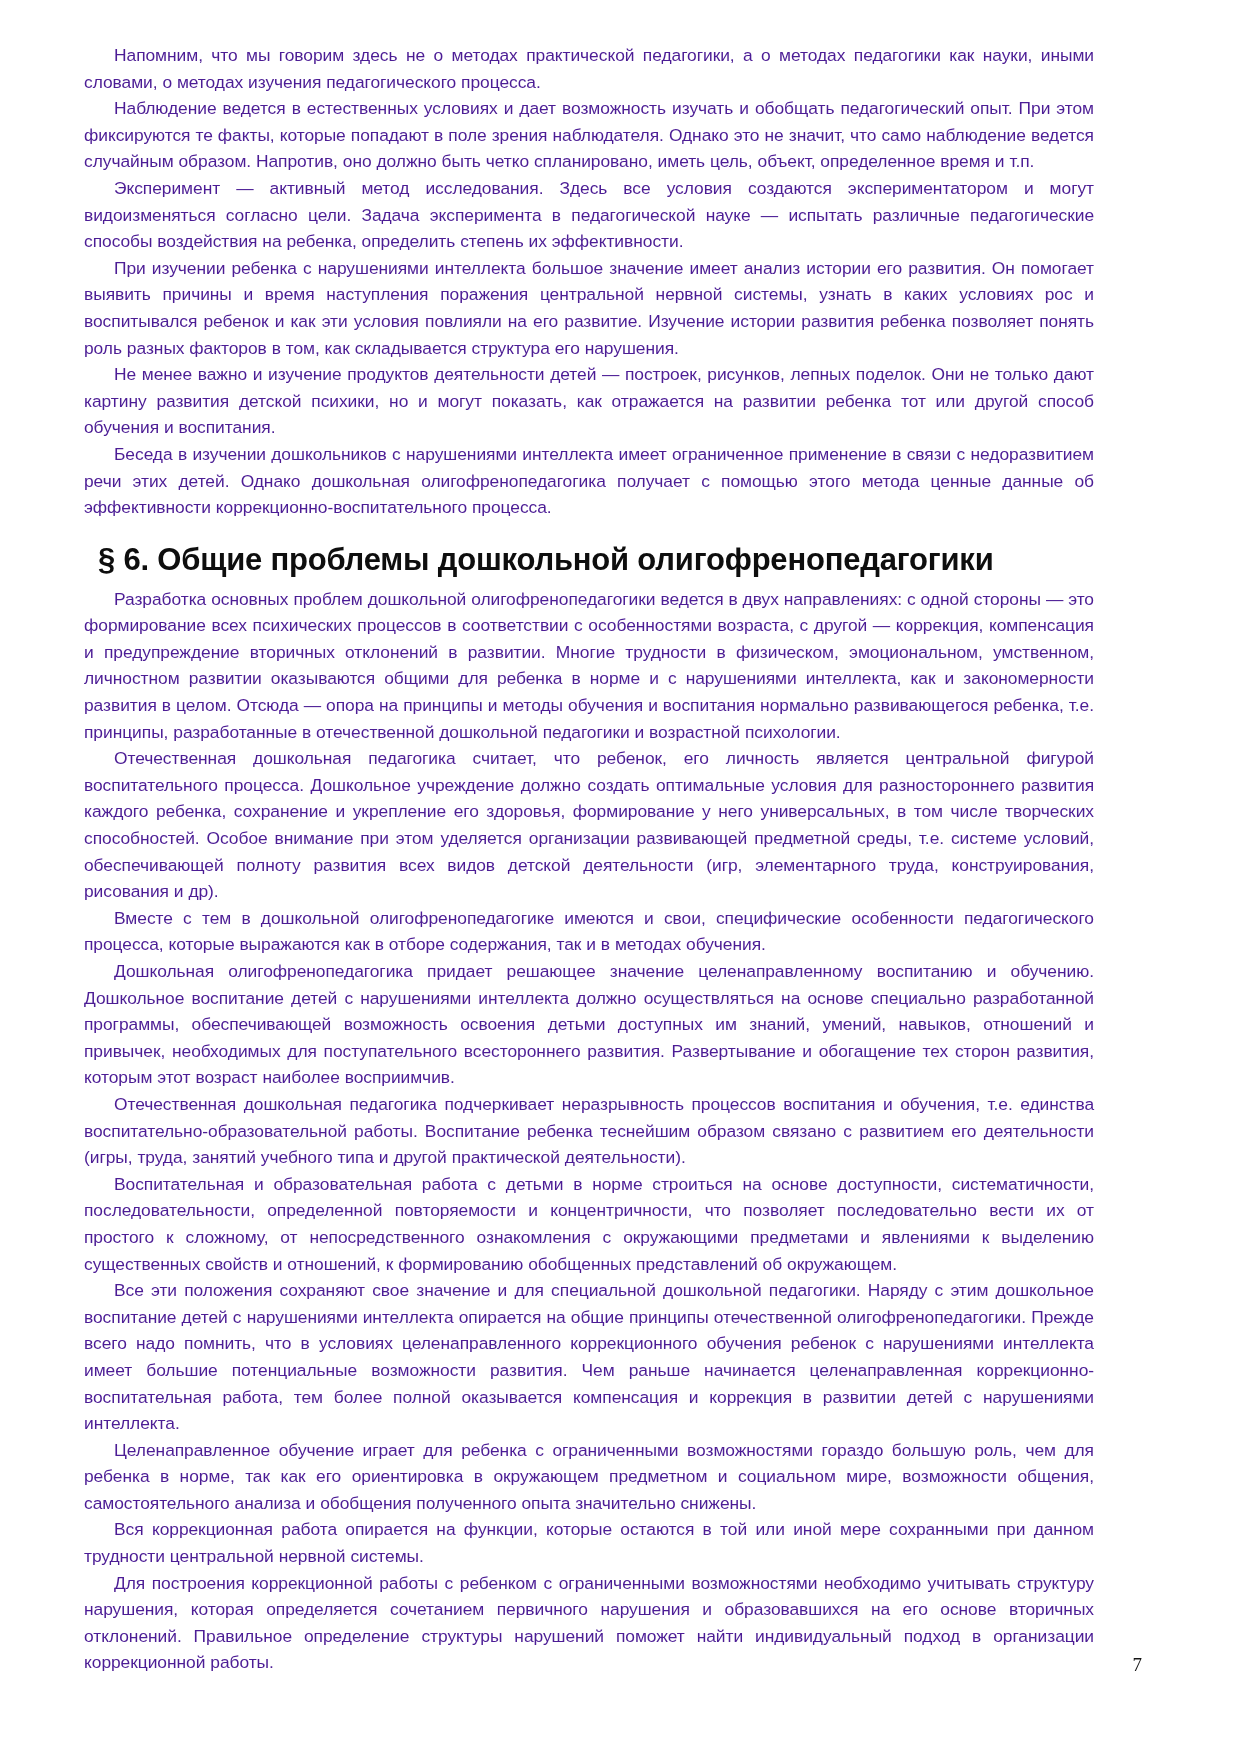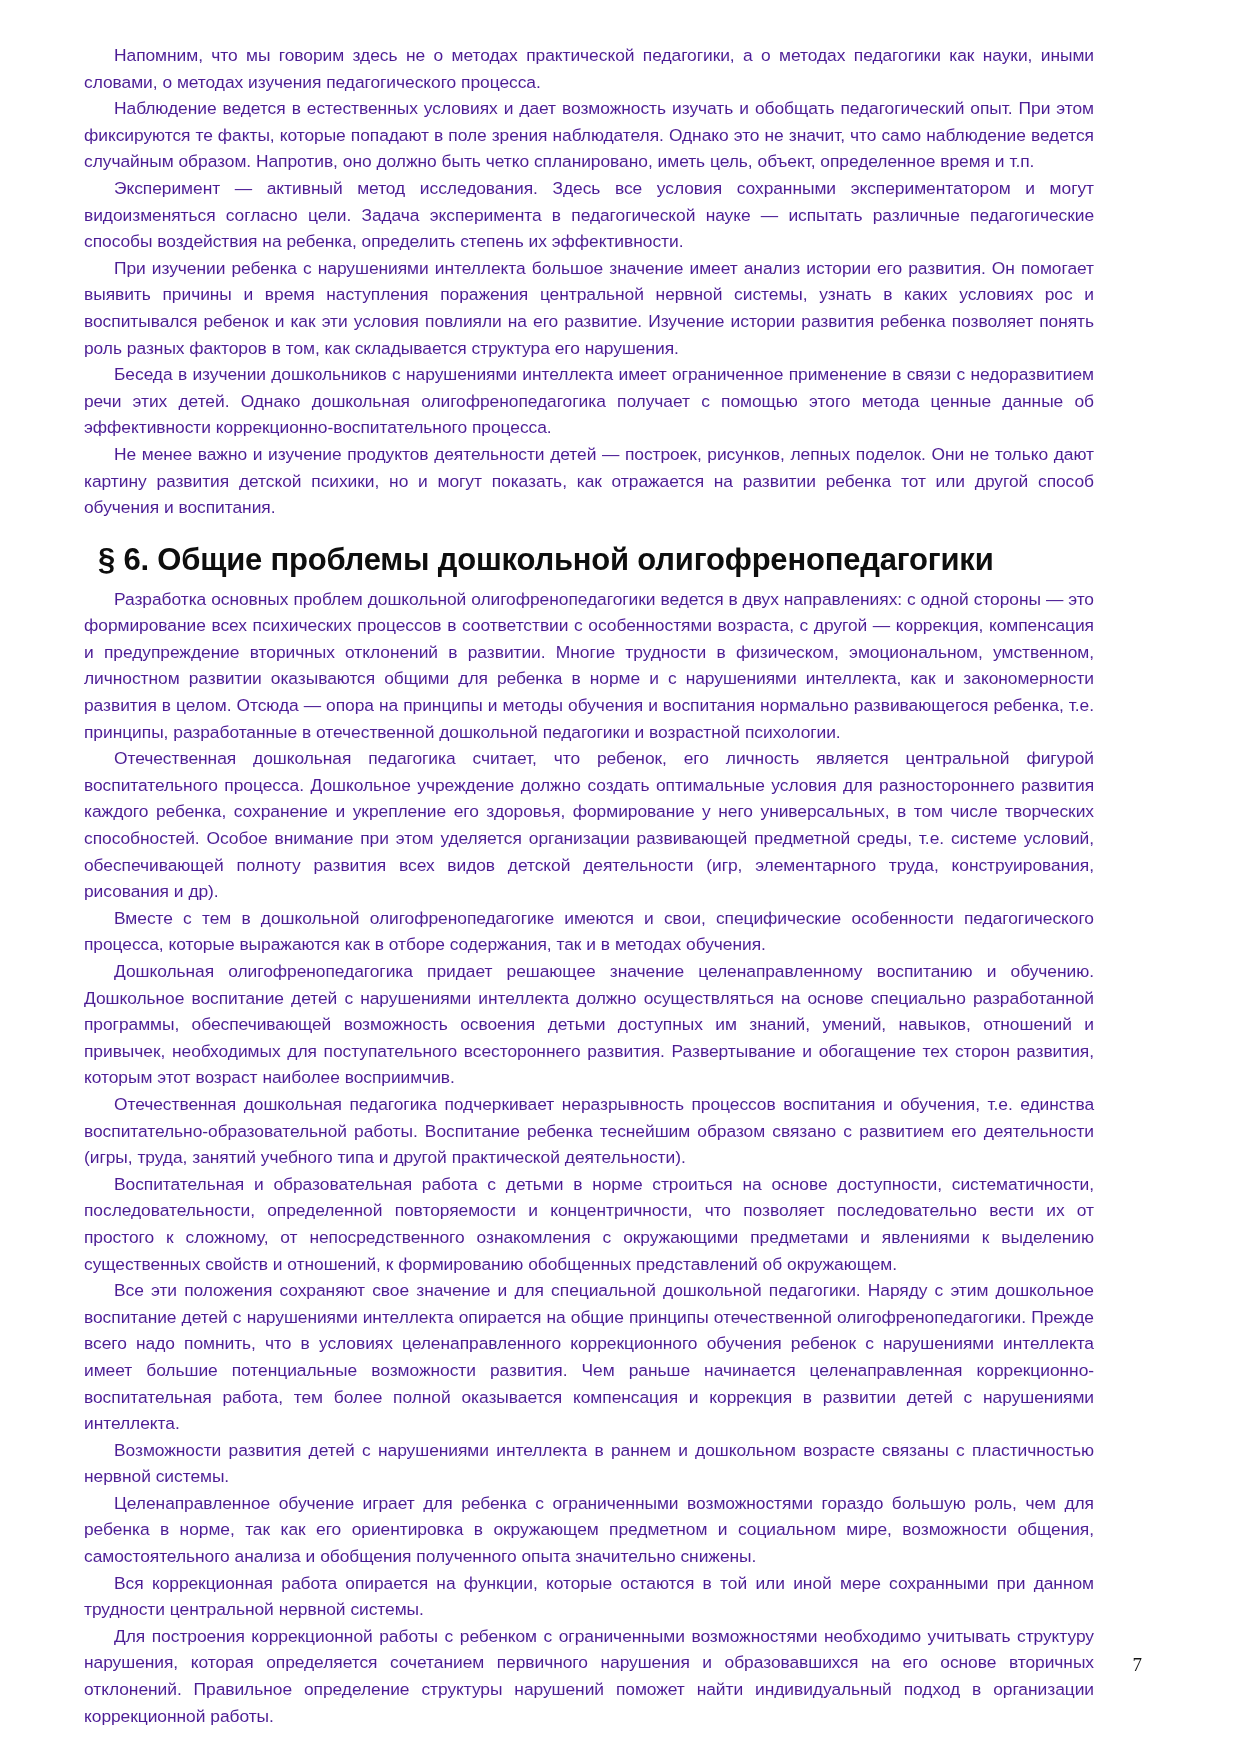--- a/index.html
+++ b/index.html
@@ -65,37 +65,36 @@
 </style>
 </head>
 <body>
 
 <div class="page">
   <div class="content">
 
     <div id="before-heading">
         <p class="para">Напомним, что мы говорим здесь не о методах практической педагогики, а о методах педагогики как науки, иными словами, о методах изучения педагогического процесса.</p>
         <p class="para">Наблюдение ведется в естественных условиях и дает возможность изучать и обобщать педагогический опыт. При этом фиксируются те факты, которые попадают в поле зрения наблюдателя. Однако это не значит, что само наблюдение ведется случайным образом. Напротив, оно должно быть четко спланировано, иметь цель, объект, определенное время и т.п.</p>
-        <p class="para">Эксперимент — активный метод исследования. Здесь все условия сохранными экспериментатором и могут видоизменяться согласно цели. Задача эксперимента в педагогической науке — испытать различные педагогические способы воздействия на ребенка, определить степень их эффективности.</p>
+        <p class="para">Эксперимент — активный метод исследования. Здесь все условия создаются экспериментатором и могут видоизменяться согласно цели. Задача эксперимента в педагогической науке — испытать различные педагогические способы воздействия на ребенка, определить степень их эффективности.</p>
         <p class="para">При изучении ребенка с нарушениями интеллекта большое значение имеет анализ истории его развития. Он помогает выявить причины и время наступления поражения центральной нервной системы, узнать в каких условиях рос и воспитывался ребенок и как эти условия повлияли на его развитие. Изучение истории развития ребенка позволяет понять роль разных факторов в том, как складывается структура его нарушения.</p>
+        <p class="para">Не менее важно и изучение продуктов деятельности детей — построек, рисунков, лепных поделок. Они не только дают картину развития детской психики, но и могут показать, как отражается на развитии ребенка тот или другой способ обучения и воспитания.</p>
         <p class="para">Беседа в изучении дошкольников с нарушениями интеллекта имеет ограниченное применение в связи с недоразвитием речи этих детей. Однако дошкольная олигофренопедагогика получает с помощью этого метода ценные данные об эффективности коррекционно-воспитательного процесса.</p>
-        <p class="para">Не менее важно и изучение продуктов деятельности детей — построек, рисунков, лепных поделок. Они не только дают картину развития детской психики, но и могут показать, как отражается на развитии ребенка тот или другой способ обучения и воспитания.</p>
       </div>
 
     <h2 class="section-heading">§ 6. Общие проблемы дошкольной олигофренопедагогики</h2>
 
     <div id="after-heading">
         <p class="para">Разработка основных проблем дошкольной олигофренопедагогики ведется в двух направлениях: с одной стороны — это формирование всех психических процессов в соответствии с особенностями возраста, с другой — коррекция, компенсация и предупреждение вторичных отклонений в развитии. Многие трудности в физическом, эмоциональном, умственном, личностном развитии оказываются общими для ребенка в норме и с нарушениями интеллекта, как и закономерности развития в целом. Отсюда — опора на принципы и методы обучения и воспитания нормально развивающегося ребенка, т.е. принципы, разработанные в отечественной дошкольной педагогики и возрастной психологии.</p>
         <p class="para">Отечественная дошкольная педагогика считает, что ребенок, его личность является центральной фигурой воспитательного процесса. Дошкольное учреждение должно создать оптимальные условия для разностороннего развития каждого ребенка, сохранение и укрепление его здоровья, формирование у него универсальных, в том числе творческих способностей. Особое внимание при этом уделяется организации развивающей предметной среды, т.е. системе условий, обеспечивающей полноту развития всех видов детской деятельности (игр, элементарного труда, конструирования, рисования и др).</p>
         <p class="para">Вместе с тем в дошкольной олигофренопедагогике имеются и свои, специфические особенности педагогического процесса, которые выражаются как в отборе содержания, так и в методах обучения.</p>
         <p class="para">Дошкольная олигофренопедагогика придает решающее значение целенаправленному воспитанию и обучению. Дошкольное воспитание детей с нарушениями интеллекта должно осуществляться на основе специально разработанной программы, обеспечивающей возможность освоения детьми доступных им знаний, умений, навыков, отношений и привычек, необходимых для поступательного всестороннего развития. Развертывание и обогащение тех сторон развития, которым этот возраст наиболее восприимчив.</p>
         <p class="para">Отечественная дошкольная педагогика подчеркивает неразрывность процессов воспитания и обучения, т.е. единства воспитательно-образовательной работы. Воспитание ребенка теснейшим образом связано с развитием его деятельности (игры, труда, занятий учебного типа и другой практической деятельности).</p>
         <p class="para">Воспитательная и образовательная работа с детьми в норме строиться на основе доступности, систематичности, последовательности, определенной повторяемости и концентричности, что позволяет последовательно вести их от простого к сложному, от непосредственного ознакомления с окружающими предметами и явлениями к выделению существенных свойств и отношений, к формированию обобщенных представлений об окружающем.</p>
         <p class="para">Все эти положения сохраняют свое значение и для специальной дошкольной педагогики. Наряду с этим дошкольное воспитание детей с нарушениями интеллекта опирается на общие принципы отечественной олигофренопедагогики. Прежде всего надо помнить, что в условиях целенаправленного коррекционного обучения ребенок с нарушениями интеллекта имеет большие потенциальные возможности развития. Чем раньше начинается целенаправленная коррекционно-воспитательная работа, тем более полной оказывается компенсация и коррекция в развитии детей с нарушениями интеллекта.</p>
-        <p class="para">Возможности развития детей с нарушениями интеллекта в раннем и дошкольном возрасте связаны с пластичностью нервной системы.</p>
         <p class="para">Целенаправленное обучение играет для ребенка с ограниченными возможностями гораздо большую роль, чем для ребенка в норме, так как его ориентировка в окружающем предметном и социальном мире, возможности общения, самостоятельного анализа и обобщения полученного опыта значительно снижены.</p>
         <p class="para">Вся коррекционная работа опирается на функции, которые остаются в той или иной мере сохранными при данном трудности центральной нервной системы.</p>
         <p class="para">Для построения коррекционной работы с ребенком с ограниченными возможностями необходимо учитывать структуру нарушения, которая определяется сочетанием первичного нарушения и образовавшихся на его основе вторичных отклонений. Правильное определение структуры нарушений поможет найти индивидуальный подход в организации коррекционной работы.</p>
       </div>
 
   </div>
 
   <div class="page-number">7</div>
 </div>
 

